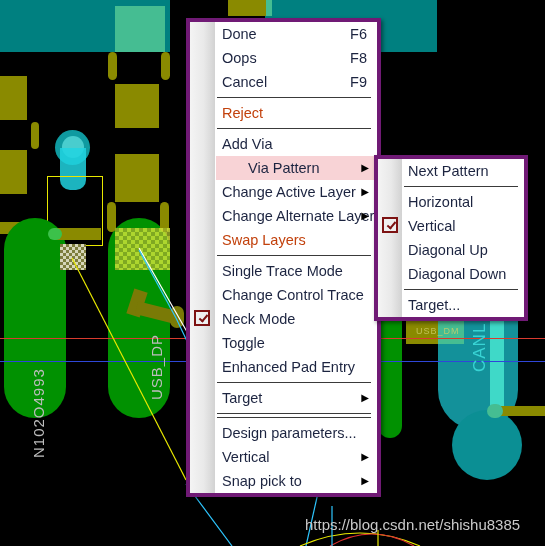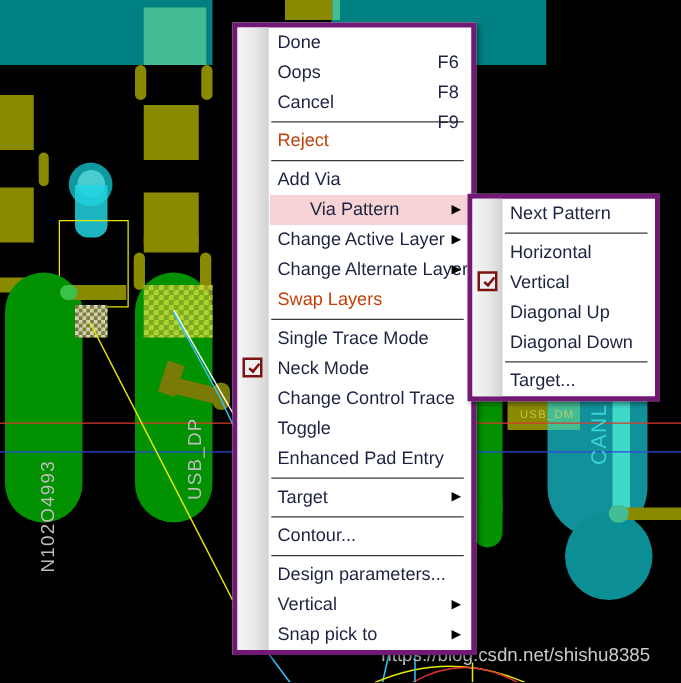--- a/index.html
+++ b/index.html
@@ -34,21 +34,21 @@
   #wm{position:absolute;left:305px;top:516px;color:#c9c9c9;font-size:15px;
       font-family:"Liberation Sans", sans-serif;white-space:nowrap;}
 
   
   .menu{position:absolute;background:#fff;border:4px solid #701a75;
         box-shadow:2px 2px 4px rgba(0,0,0,.45);font-size:14.5px;color:#1c2440;}
   .menu .gutter{position:absolute;left:0;top:0;bottom:0;width:25px;
         background:linear-gradient(to right,#f4f4f4 0%,#e9e9e9 55%,#d2d2d2 100%);}
   .mi{position:relative;height:24px;line-height:24px;padding:0 10px 0 32px;
       white-space:nowrap;cursor:default;}
-  .mi .acc{position:absolute;right:10px;top:16px;text-align:right;}
+  .mi .acc{position:absolute;right:10px;top:0;text-align:right;}
   .mi .arrow{position:absolute;right:8px;top:0;height:24px;line-height:24px;font-size:10px;color:#000;}
   .mi.disabled{color:#c2410c;}
   .mi.hl{background:#f8d3d6;margin-left:26px;}
   .sep{height:0;border-top:1px solid #3a3a3a;margin:3px 6px 3px 27px;}
   .chk{position:absolute;left:4px;top:3px;width:16px;height:16px;
        border:2px solid #7d1212;background:#efefef;box-sizing:border-box;}
   .chk:after{content:"";position:absolute;left:3px;top:3px;width:7px;height:3px;
        border-left:2px solid #7d1212;border-bottom:2px solid #7d1212;
        transform:rotate(-50deg);}
 
@@ -184,45 +184,42 @@
   <div class="mi disabled">
     <span>Swap Layers</span>
   </div>
 
   <div class="sep"></div>
 
   <div class="mi">
     <span>Single Trace Mode</span>
   </div>
   <div class="mi">
+    <span>Change Control Trace</span>
+  </div>
+  <div class="mi">
     <span class="chk"></span>
     <span>Neck Mode</span>
   </div>
   <div class="mi">
-    <span>Change Control Trace</span>
-  </div>
-  <div class="mi">
     <span>Toggle</span>
   </div>
   <div class="mi">
     <span>Enhanced Pad Entry</span>
   </div>
 
   <div class="sep"></div>
 
   <div class="mi">
     <span>Target</span>
     <span class="arrow">▶</span>
   </div>
 
   <div class="sep"></div>
 
-  <div class="mi">
-    <span>Contour...</span>
-  </div>
 
   <div class="sep"></div>
 
   <div class="mi">
     <span>Design parameters...</span>
   </div>
   <div class="mi">
     <span>Vertical</span>
     <span class="arrow">▶</span>
   </div>

